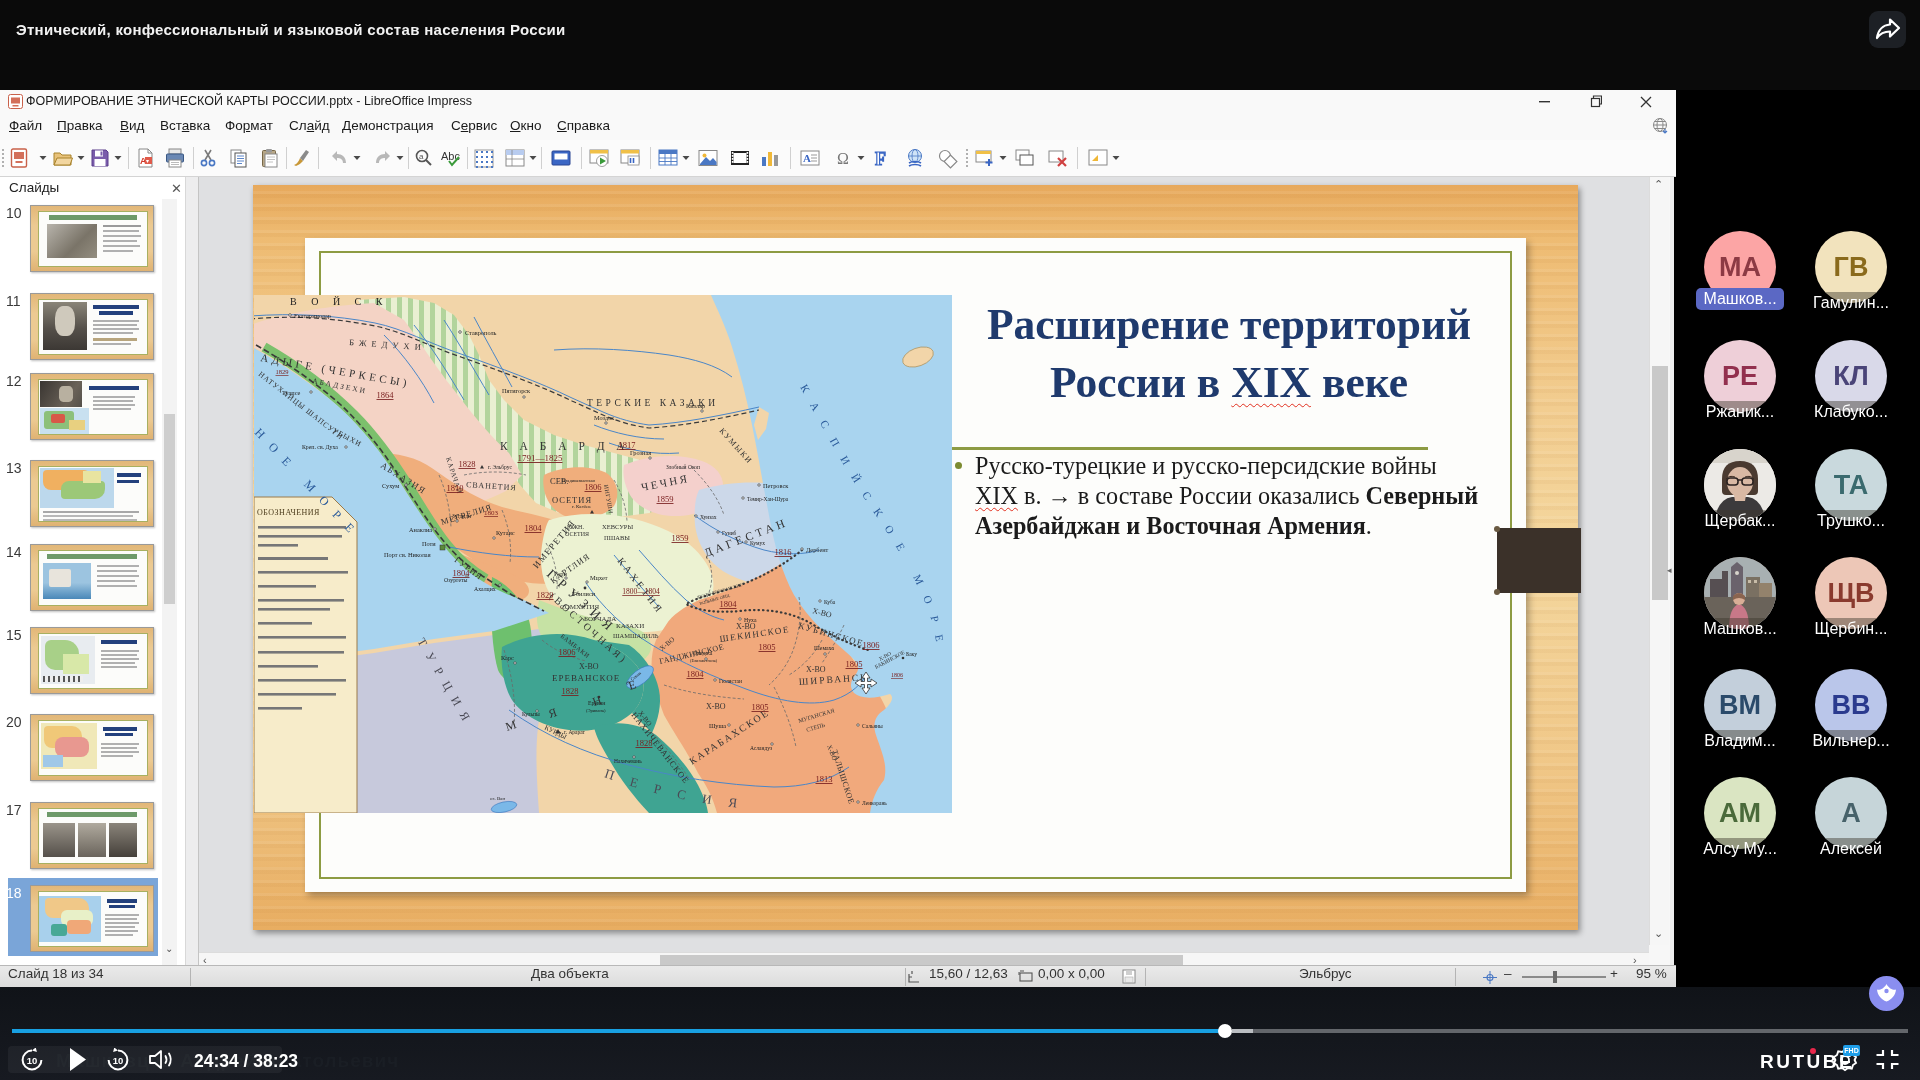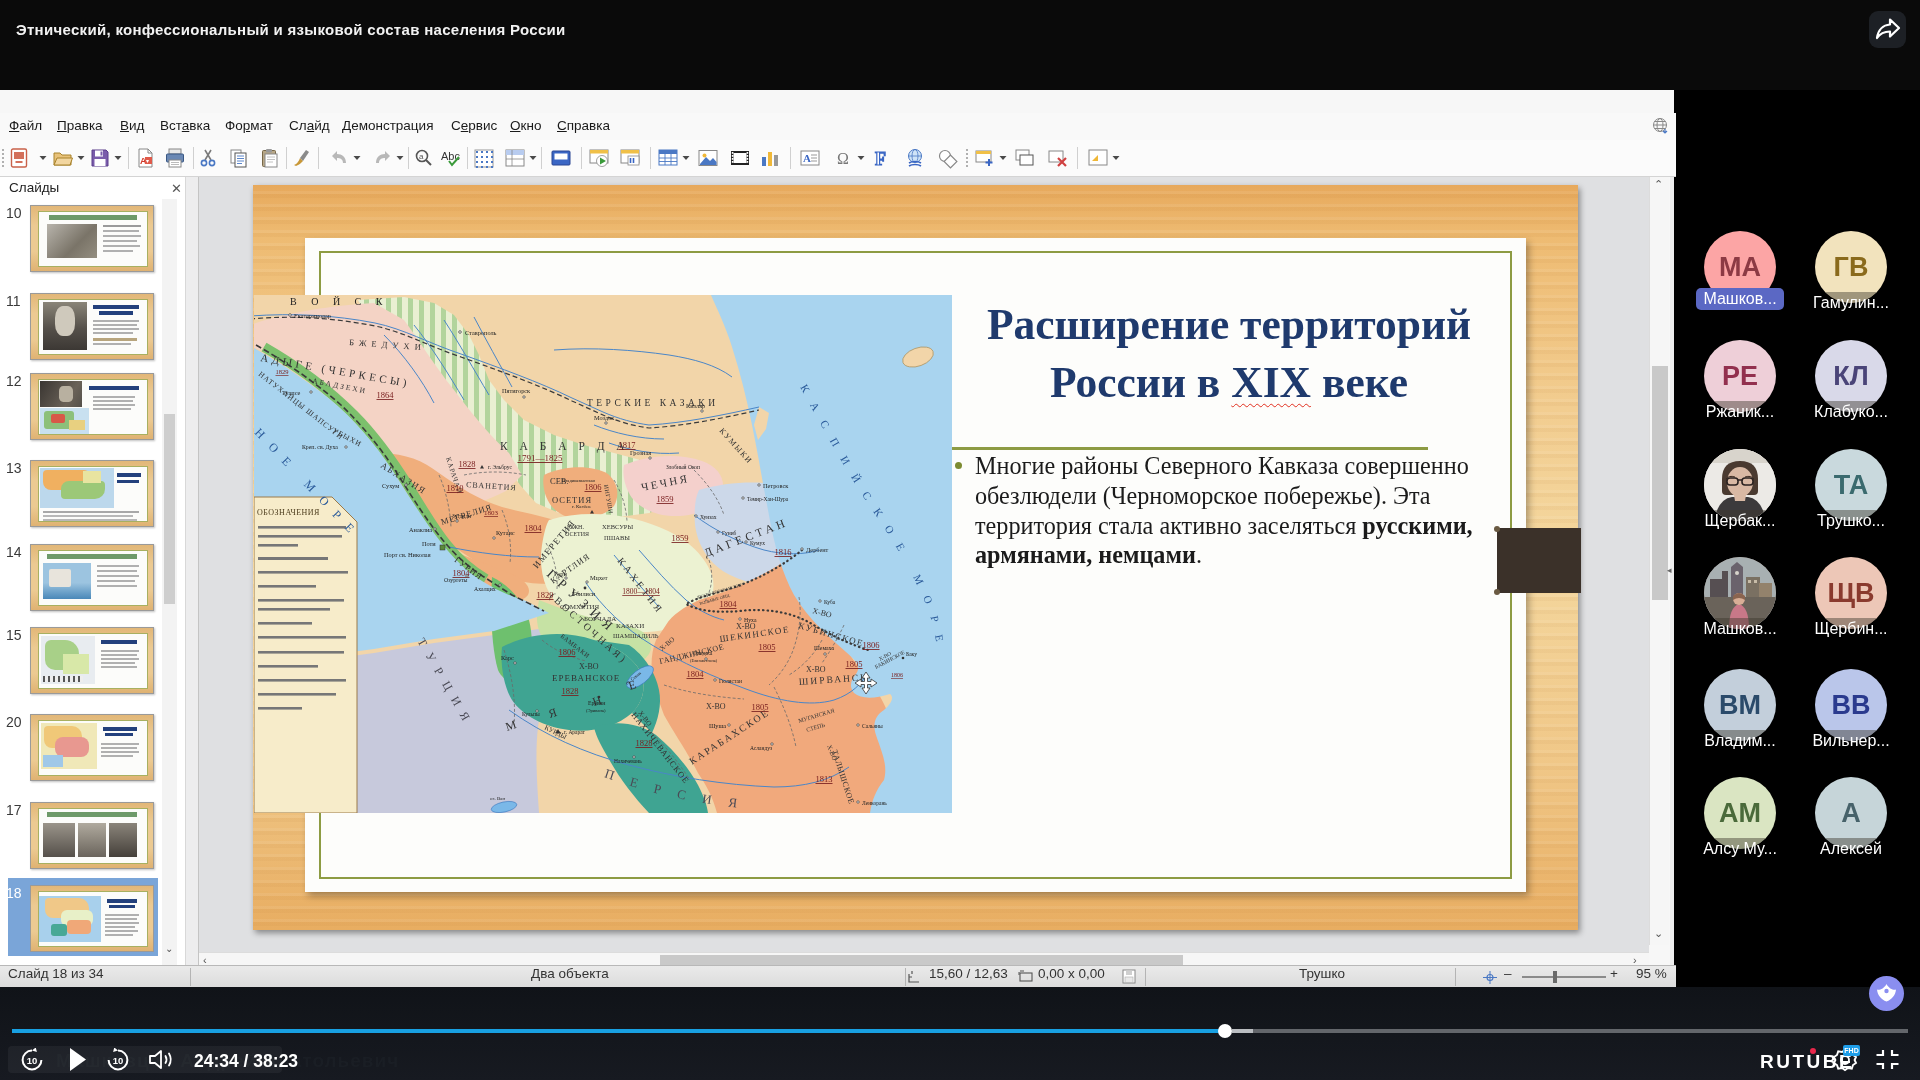--- a/index.html
+++ b/index.html
@@ -85,20 +85,38 @@
 <div id="topbar">
   <div id="toptitle">Этнический, конфессиональный и языковой состав населения России</div>
   <div id="sharebtn">
     <svg width="37" height="37" viewBox="0 0 37 37">
         <path d="M8 27 C9 19 14 14 21 13.5 L21 8.5 L30 17 L21 25.5 L21 20.5 C15 20.5 11 22.5 8 27 Z" fill="none" stroke="#fff" stroke-width="2.2" stroke-linejoin="round"></path>
       </svg>
   </div>
 </div>
 
 <div id="lowin">
+  <div id="titlebar">
+    <svg style="position:absolute;left:8px;top:4px" width="15" height="15" viewBox="0 0 15 15">
+        <rect x="0.5" y="0.5" width="14" height="14" rx="2" fill="#fff" stroke="#c9614a"></rect>
+        <rect x="3" y="3.5" width="9" height="6" fill="#d3705b"></rect>
+        <rect x="4.5" y="11" width="6" height="1.5" fill="#d3705b"></rect>
+      </svg>
+    <span id="doctitle">ФОРМИРОВАНИЕ ЭТНИЧЕСКОЙ КАРТЫ РОССИИ.pptx - LibreOffice Impress</span>
+    <svg style="position:absolute;left:1538px;top:0" width="14" height="23" viewBox="0 0 14 23">
+        <rect x="1" y="11" width="11" height="1.4" fill="#333"></rect>
+      </svg>
+    <svg style="position:absolute;left:1588px;top:0" width="14" height="23" viewBox="0 0 14 23">
+        <rect x="3.5" y="8.5" width="8" height="8" fill="none" stroke="#333" stroke-width="1.2"></rect>
+        <path d="M5.5 8.5 L5.5 6 L13.5 6 L13.5 14 L11.5 14" fill="none" stroke="#333" stroke-width="1.2"></path>
+      </svg>
+    <svg style="position:absolute;left:1639px;top:0" width="14" height="23" viewBox="0 0 14 23">
+        <path d="M2 7 L12 17 M12 7 L2 17" stroke="#333" stroke-width="1.3"></path>
+      </svg>
+  </div>
   <div id="menubar">
     <span style="left:9px"><u>Ф</u>айл</span>
     <span style="left:57px"><u>П</u>равка</span>
     <span style="left:120px"><u>В</u>ид</span>
     <span style="left:160px">Вст<u>а</u>вка</span>
     <span style="left:225px">Фо<u>р</u>мат</span>
     <span style="left:289px">Сл<u>а</u>йд</span>
     <span style="left:342px"><u>Д</u>емонстрация</span>
     <span style="left:451px">С<u>е</u>рвис</span>
     <span style="left:510px"><u>О</u>кно</span>
@@ -449,21 +467,21 @@
     </div>
   <div id="psplit"></div>
   <div id="work">
     <div id="canvas">
       <div id="card">
         <div id="cardborder"></div>
         <div id="stitle">Расширение территорий<br>России в <span class="sq">XIX</span> веке</div>
         <div id="srule"></div>
         <div id="sbullets">
             <ul>
-          <li>Многие районы Северного Кавказа совершенно<br>обезлюдели (Черноморское побережье). Эта<br>территория стала активно заселяться <b>русскими,<br>армянами, немцами</b>.</li>
+          <li>Русско-турецкие и русско-персидские войны<br><span class="sq">XIX</span> в. → в составе России оказались <b>Северный<br>Азербайджан и Восточная Армения</b>.</li>
         </ul>
           </div>
       </div>
       <div id="mapwrap" style="position:absolute;left:1px;top:110px;width:698px;height:518px;"><svg id="map" width="698" height="518" viewBox="0 0 698 518" font-family="Liberation Serif, serif">
 <defs>
 <pattern id="stp" width="11" height="8" patternUnits="userSpaceOnUse">
                 <rect width="11" height="8" fill="#e9efd2"></rect>
                 <rect x="0" width="5" height="8" fill="#b2d49c"></rect>
               </pattern>
 </defs>
@@ -797,21 +815,21 @@
         <rect x="2" y="3" width="12" height="8" fill="none" stroke="#555" stroke-width="1.1"></rect>
         <path d="M2,1 h4 M1,2 v3" stroke="#555" stroke-width="1"></path>
       </svg>
       <span style="left:1038px">0,00 x 0,00</span>
     <svg style="position:absolute;left:1122px;top:3px" width="14" height="16" viewBox="0 0 14 16">
         <rect x="1" y="1" width="12" height="13" fill="#fff" stroke="#888"></rect>
         <rect x="4" y="1.5" width="6" height="4.5" fill="#cfcfcf"></rect>
         <rect x="3" y="8" width="8" height="5.5" fill="#e8e8e8" stroke="#aaa" stroke-width="0.6"></rect>
       </svg>
       <div class="ssep" style="left:1145px"></div>
-    <span style="left:1299px">Трушко</span>
+    <span style="left:1299px">Эльбрус</span>
     <div class="ssep" style="left:1455px"></div>
     <svg style="position:absolute;left:1482px;top:4px" width="16" height="15" viewBox="0 0 16 15">
         <circle cx="8" cy="7.5" r="3" fill="none" stroke="#4a78c4" stroke-width="1.1"></circle>
         <path d="M8,1 v13 M1,7.5 h14" stroke="#4a78c4" stroke-width="1"></path>
       </svg>
       <span style="left:1504px">–</span>
     <span style="left:1610px">+</span>
     <div style="position:absolute;left:1522px;top:10px;width:84px;height:2px;background:#8a8a8a"></div>
     <div style="position:absolute;left:1553px;top:5px;width:4px;height:12px;background:#6a6a6a"></div>
     <span style="left:1636px">95 %</span>

